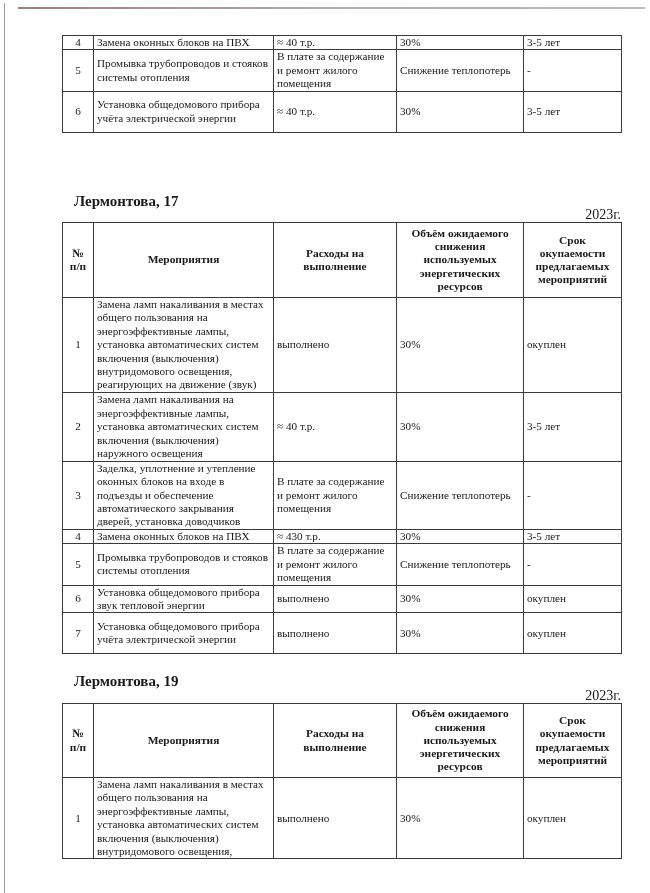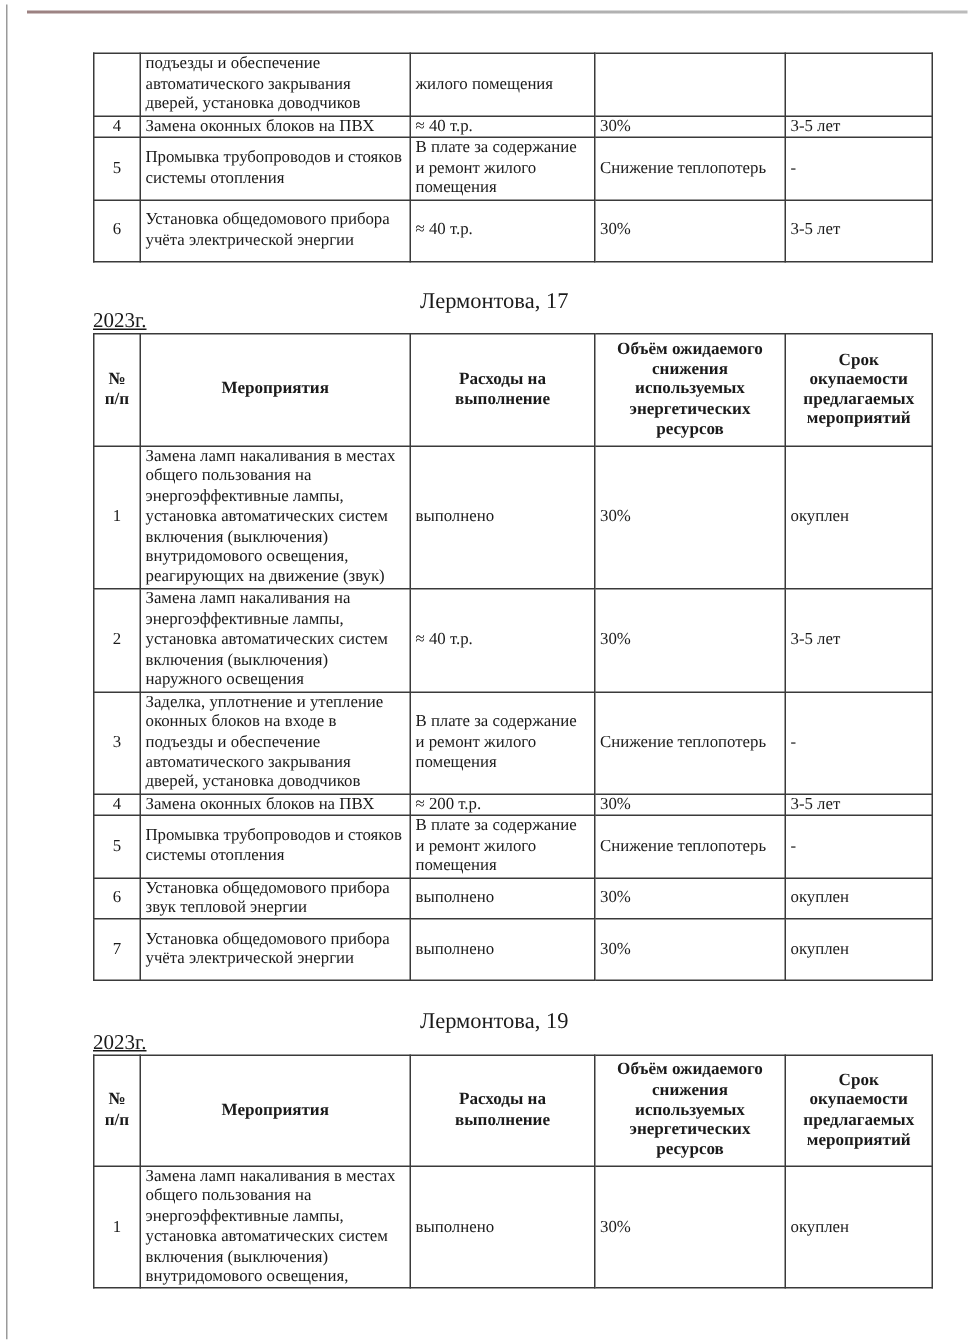--- a/index.html
+++ b/index.html
@@ -59,59 +59,50 @@
     td.lft { text-align: left; }
     col.c1 { width: 31px; }
     col.c2 { width: 180px; }
     col.c3 { width: 123px; }
     col.c4 { width: 127px; }
     col.c5 { width: 98px; }
     td.top-align { vertical-align: top; }
 
     .section-title {
       position: absolute;
-      left: 50px;
+      left: 74px;
       width: 559px;
-      text-align: center;
-      font-weight: normal;
+      font-weight: bold;
       font-size: 15px;
       line-height: 17px;
     }
     .section-year {
       position: absolute;
       left: 62px;
       width: 559px;
-      text-align: left;
+      text-align: right;
       font-size: 14px;
       line-height: 16px;
-      text-decoration: underline;
     }
   </style>
 </head>
 <body>
 
 <div class="scan-edge-left"></div>
 <div class="scan-edge-top"></div>
 
 <table class="grid" style="top:35px;">
   <colgroup>
       <col class="c1">
       <col class="c2">
       <col class="c3">
       <col class="c4">
       <col class="c5">
     </colgroup>
   <tbody>
-    <tr style="height:42px;">
-      <td class="num"></td>
-      <td class="txt">подъезды и обеспечение автоматического закрывания дверей, установка доводчиков</td>
-      <td class="lft top-align">жилого помещения</td>
-      <td class="ctr"></td>
-      <td class="ctr"></td>
-    </tr>
     <tr style="height:14px;">
       <td class="num">4</td>
       <td class="txt">Замена оконных блоков на ПВХ</td>
       <td class="ctr">≈ 40 т.р.</td>
       <td class="ctr">30%</td>
       <td class="ctr">3-5 лет</td>
     </tr>
     <tr style="height:40px;">
       <td class="num">5</td>
       <td class="txt">Промывка трубопроводов и стояков системы отопления</td>
@@ -167,21 +158,21 @@
     <tr style="height:68px;">
       <td class="num">3</td>
       <td class="txt">Заделка, уплотнение и утепление оконных блоков на входе в подъезды и обеспечение автоматического закрывания дверей, установка доводчиков</td>
       <td class="lft">В плате за содержание и ремонт жилого помещения</td>
       <td class="ctr">Снижение теплопотерь</td>
       <td class="ctr">-</td>
     </tr>
     <tr style="height:14px;">
       <td class="num">4</td>
       <td class="txt">Замена оконных блоков на ПВХ</td>
-      <td class="ctr">≈ 200 т.р.</td>
+      <td class="ctr">≈ 430 т.р.</td>
       <td class="ctr">30%</td>
       <td class="ctr">3-5 лет</td>
     </tr>
     <tr style="height:40px;">
       <td class="num">5</td>
       <td class="txt">Промывка трубопроводов и стояков системы отопления</td>
       <td class="lft">В плате за содержание и ремонт жилого помещения</td>
       <td class="ctr">Снижение теплопотерь</td>
       <td class="ctr">-</td>
     </tr>

